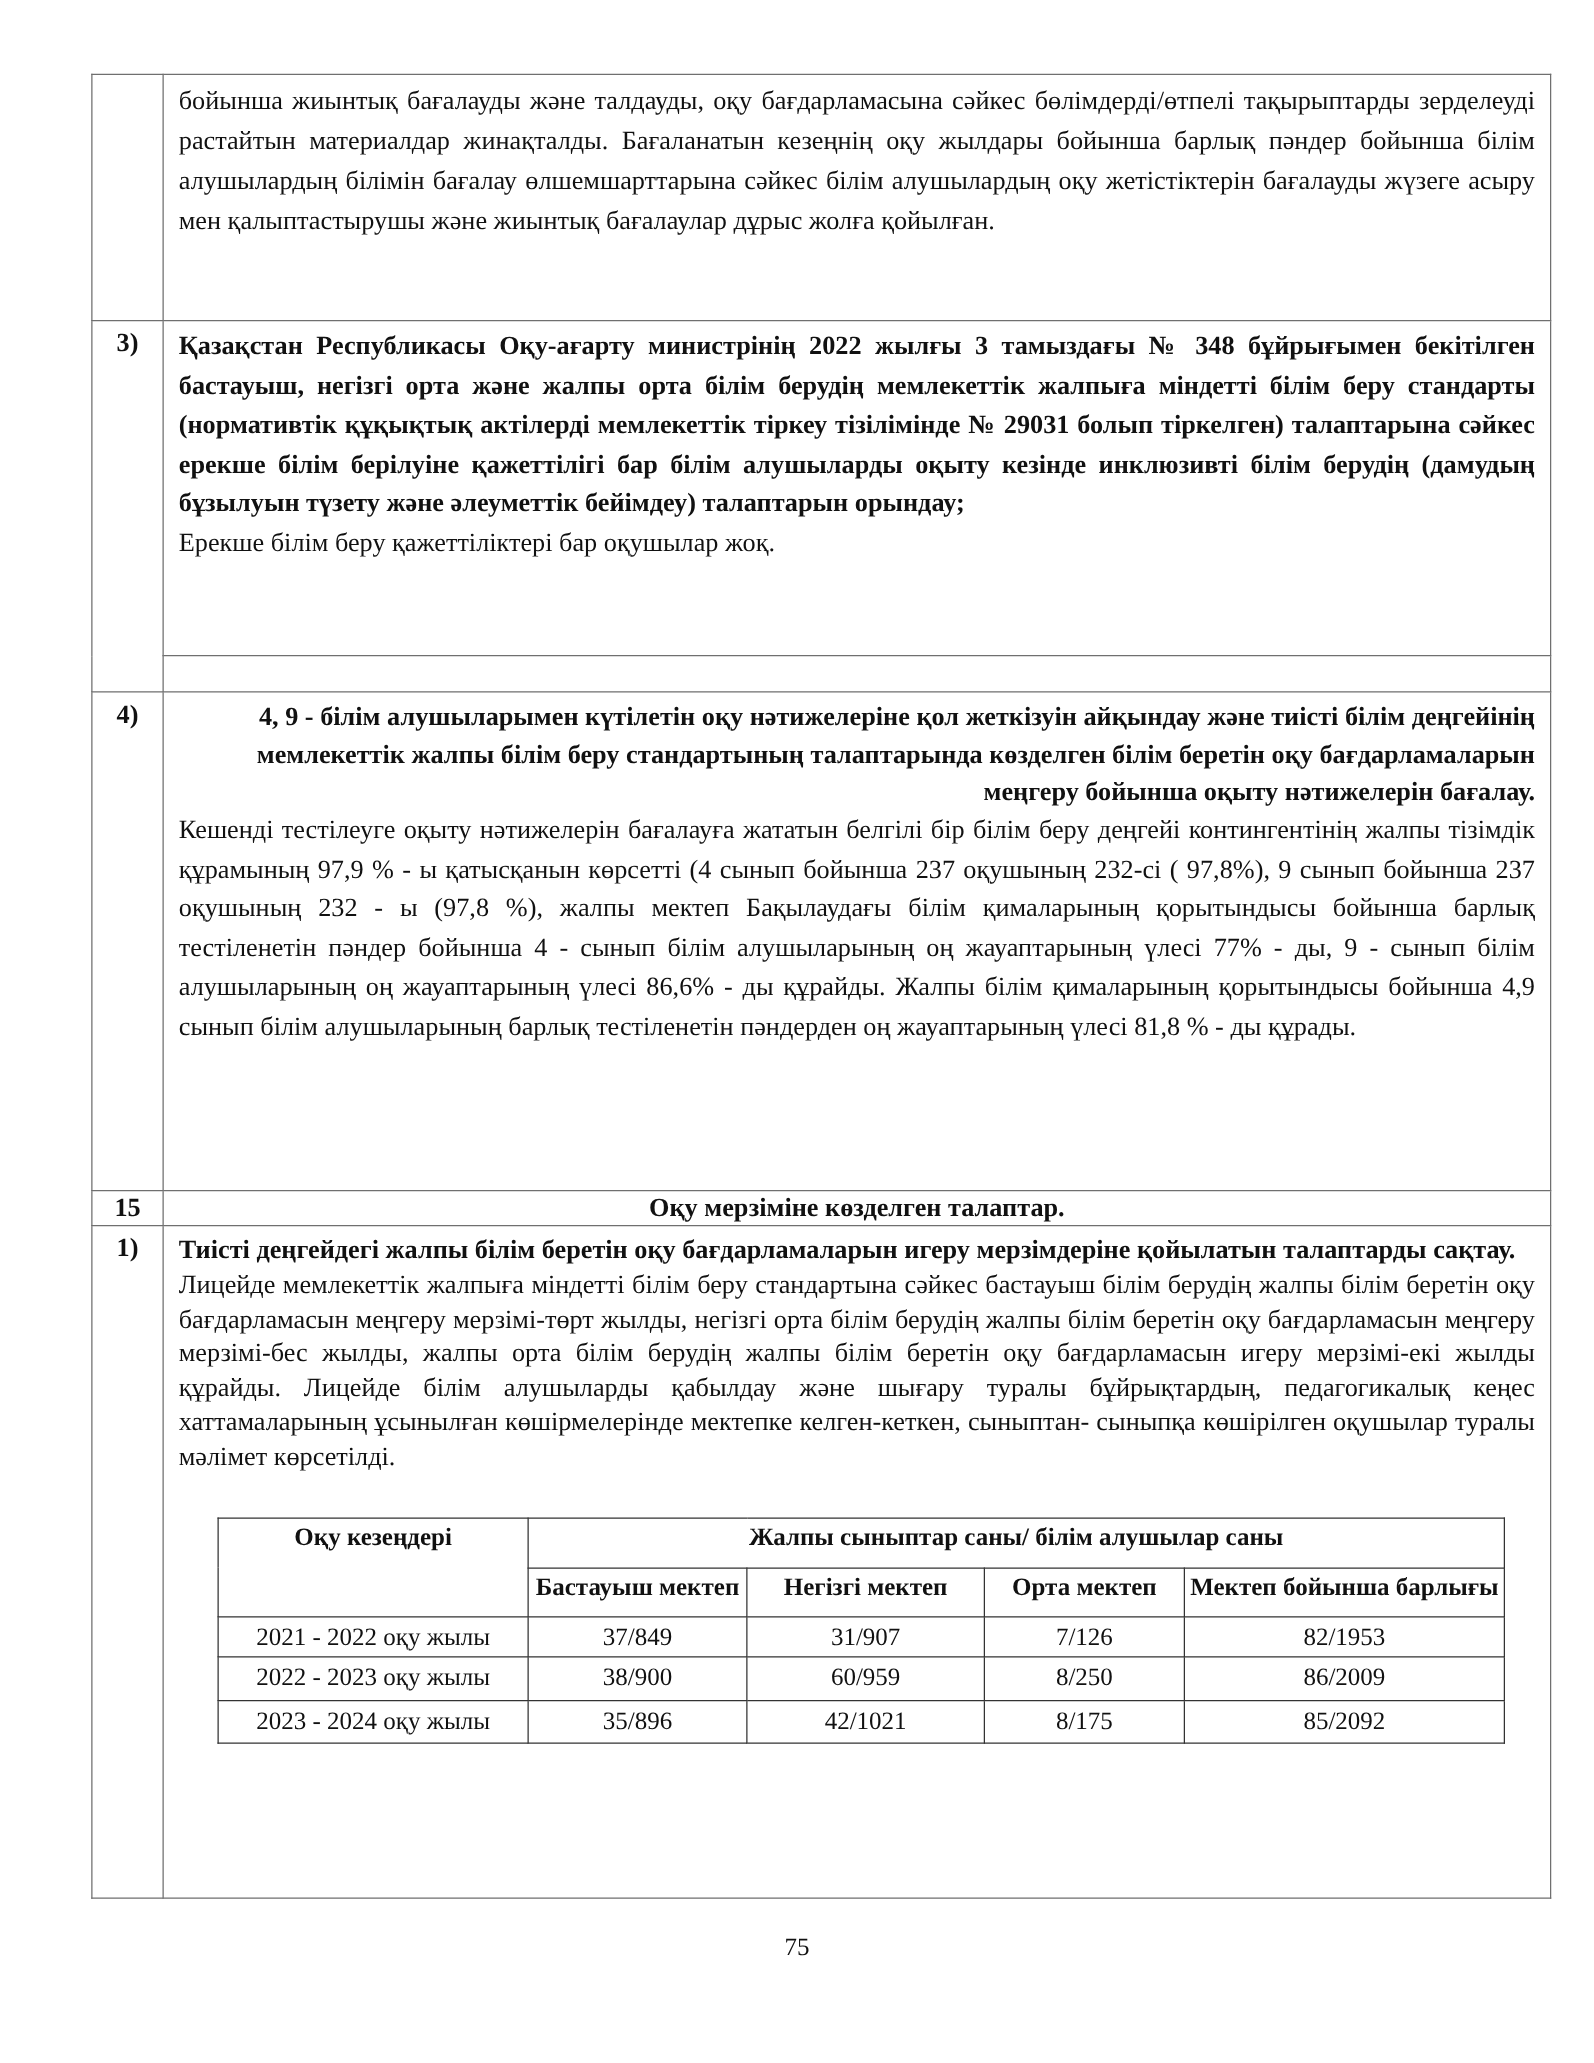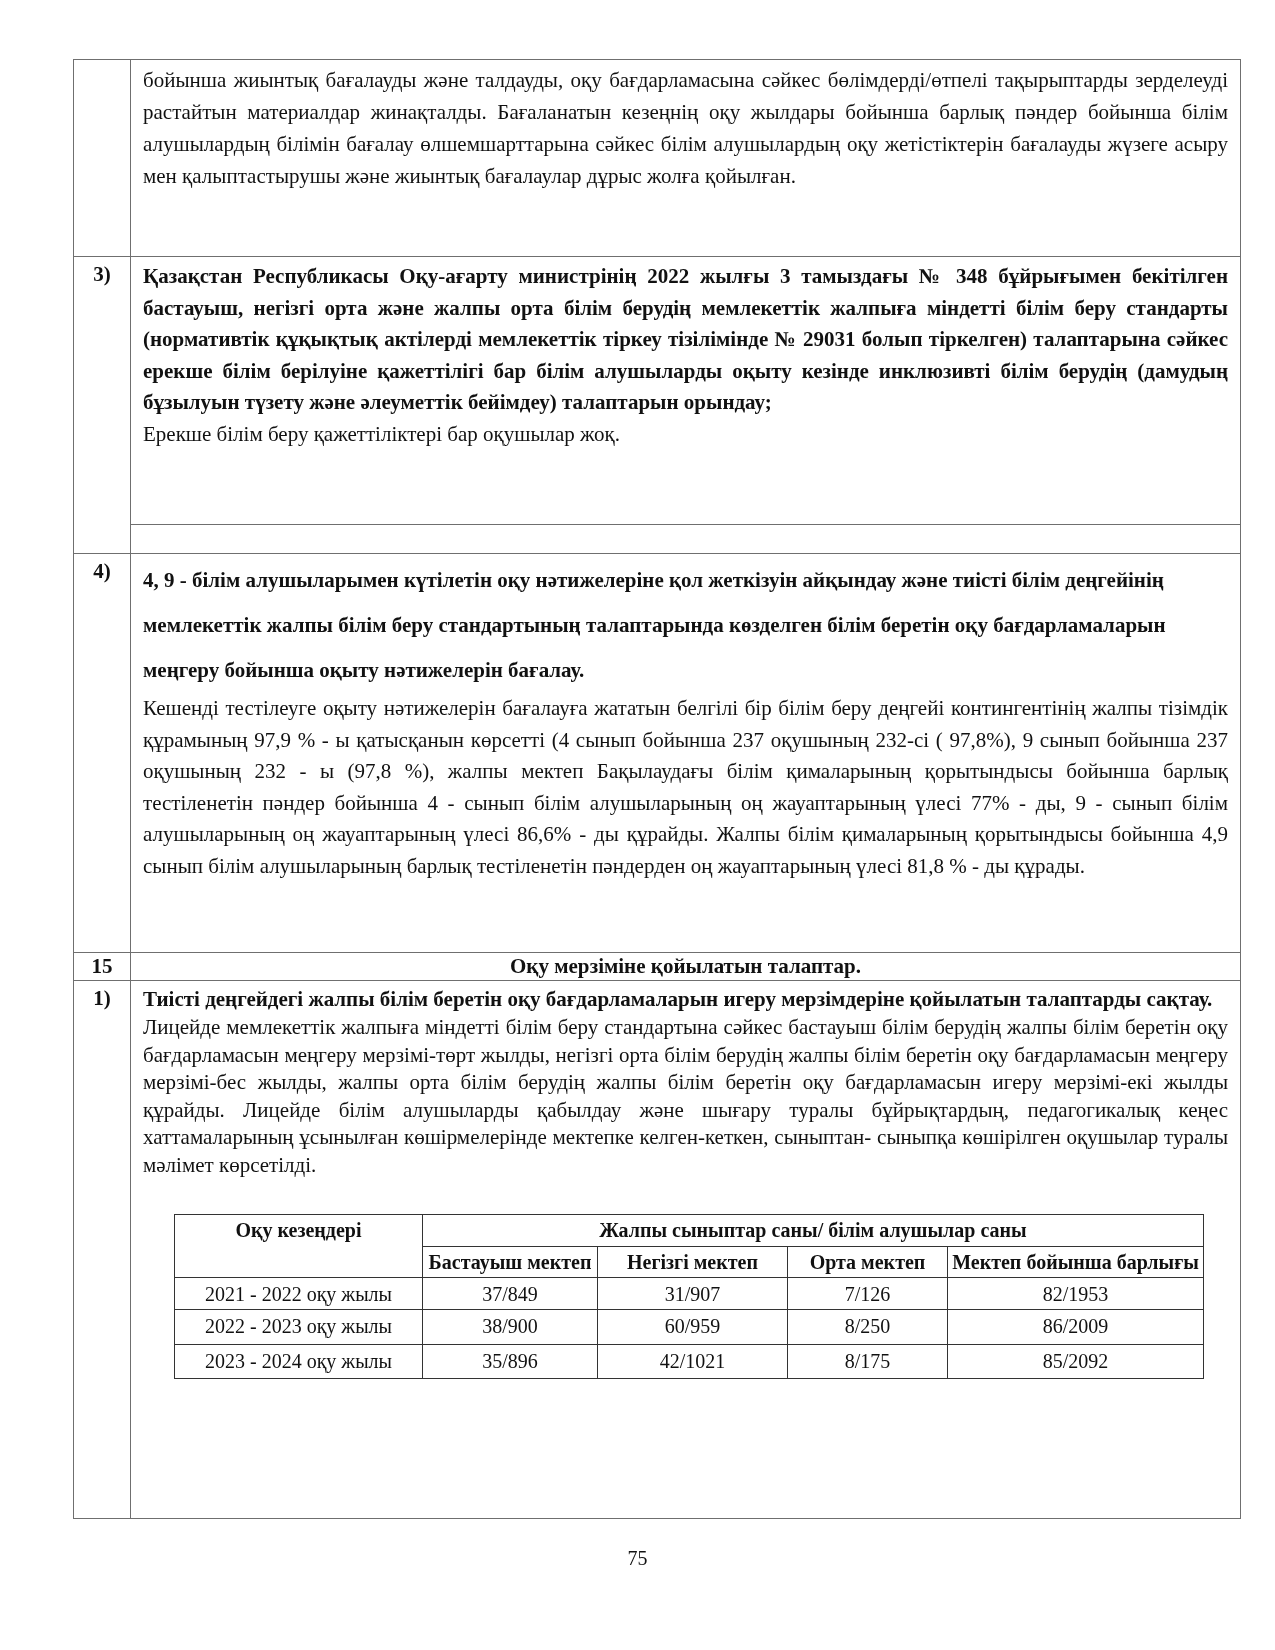--- a/index.html
+++ b/index.html
@@ -31,21 +31,21 @@
       margin: 35px 0 0 31px; width: 1030px; border-collapse: collapse; table-layout: fixed;
     }
     .inner-table th, .inner-table td {
       border: 1.5px solid #333333; font-size: 20px; text-align: center;
       padding: 0 4px; vertical-align: top;
     }
     .inner-table th { font-weight: bold; line-height: 30px; }
     .inner-table td { line-height: 30px; padding-top: 1px; }
     .inner-table tr.r2 td { height: 33px; }
     .inner-table tr.r3 td { height: 32px; }
-    .inner-table th.period { vertical-align: middle; padding-bottom: 32px; }
+    .inner-table th.period { vertical-align: middle; padding-bottom: 48px; }
     .page-number {
       position: absolute; top: 1547px; left: 0; width: 1275px; text-align: center;
       font-size: 20px; color: #111;
     }
   </style>
 </head>
 <body>
 
 <table class="main-table">
   <colgroup>
@@ -68,29 +68,29 @@
       <p class="para" style="line-height:31.5px;">Ерекше білім беру қажеттіліктері бар оқушылар жоқ.</p>
     </td>
   </tr>
   <tr style="height:29px;">
     <td class="content-cell"></td>
   </tr>
 
   <tr style="height:399px;">
     <td class="num-cell">4)</td>
     <td class="content-cell">
-      <p class="para bold" style="line-height:45px;text-align:left;">4, 9 -  білім алушыларымен күтілетін оқу нәтижелеріне қол жеткізуін айқындау және тиісті білім деңгейінің мемлекеттік жалпы білім беру стандартының талаптарында көзделген білім беретін оқу бағдарламаларын меңгеру бойынша оқыту нәтижелерін бағалау.</p>
+      <p class="para bold" style="line-height:30px;text-align:right;">4, 9 -  білім алушыларымен күтілетін оқу нәтижелеріне қол жеткізуін айқындау және тиісті білім деңгейінің мемлекеттік жалпы білім беру стандартының талаптарында көзделген білім беретін оқу бағдарламаларын меңгеру бойынша оқыту нәтижелерін бағалау.</p>
       <p class="para" style="line-height:31.5px;">Кешенді тестілеуге оқыту нәтижелерін бағалауға жататын белгілі бір білім беру деңгейі контингентінің жалпы тізімдік құрамының  97,9 % - ы қатысқанын көрсетті (4 сынып бойынша 237 оқушының 232-сі   ( 97,8%), 9 сынып бойынша 237 оқушының 232 - ы (97,8 %),  жалпы мектеп Бақылаудағы білім қималарының қорытындысы бойынша барлық тестіленетін пәндер бойынша 4 - сынып  білім алушыларының оң жауаптарының үлесі  77% - ды,  9 - сынып  білім алушыларының оң жауаптарының үлесі 86,6% - ды құрайды. Жалпы білім қималарының қорытындысы бойынша 4,9 сынып білім алушыларының барлық тестіленетін пәндерден оң жауаптарының үлесі 81,8 % - ды құрады.</p>
     </td>
   </tr>
 
   <tr style="height:28px;">
     <td class="num-cell" style="padding-top:0 !important;line-height:26px;">15</td>
     <td class="content-cell" style="padding-top:0 !important;">
-      <div class="section-title">Оқу мерзіміне қойылатын талаптар.</div>
+      <div class="section-title">Оқу мерзіміне көзделген талаптар.</div>
     </td>
   </tr>
 
   <tr style="height:538px;">
     <td class="num-cell">1)</td>
     <td class="content-cell">
       <p class="para bold" style="line-height:29px;">Тиісті деңгейдегі жалпы білім беретін оқу бағдарламаларын игеру мерзімдеріне қойылатын талаптарды сақтау.</p>
       <p class="para tight">Лицейде мемлекеттік жалпыға міндетті білім беру стандартына сәйкес бастауыш білім берудің жалпы білім беретін оқу бағдарламасын меңгеру мерзімі-төрт жылды, негізгі орта білім берудің жалпы білім беретін оқу бағдарламасын меңгеру мерзімі-бес жылды, жалпы орта білім берудің жалпы білім беретін оқу бағдарламасын игеру мерзімі-екі жылды құрайды. Лицейде  білім алушыларды қабылдау және шығару туралы бұйрықтардың, педагогикалық кеңес хаттамаларының ұсынылған көшірмелерінде мектепке келген-кеткен, сыныптан- сыныпқа көшірілген оқушылар туралы мәлімет көрсетілді.</p>
 
       <table class="inner-table">

